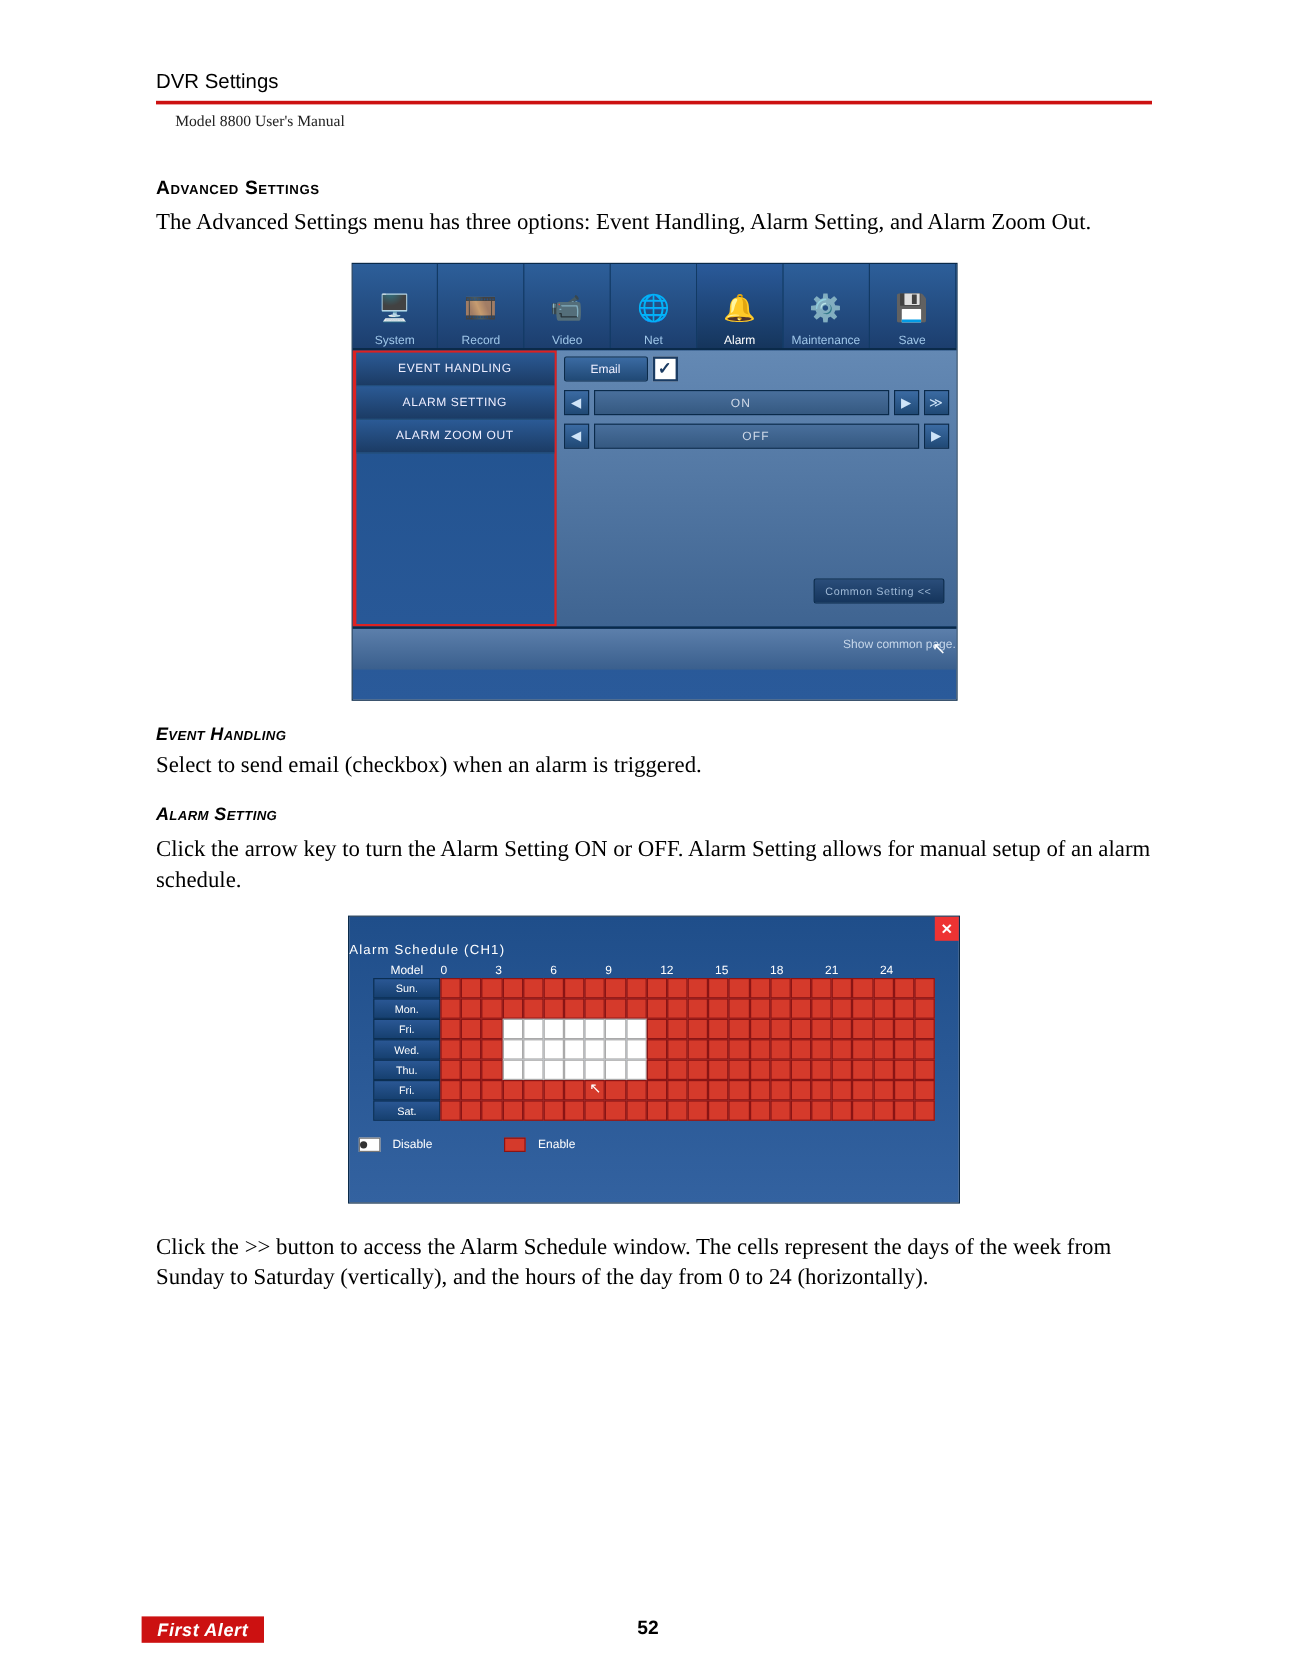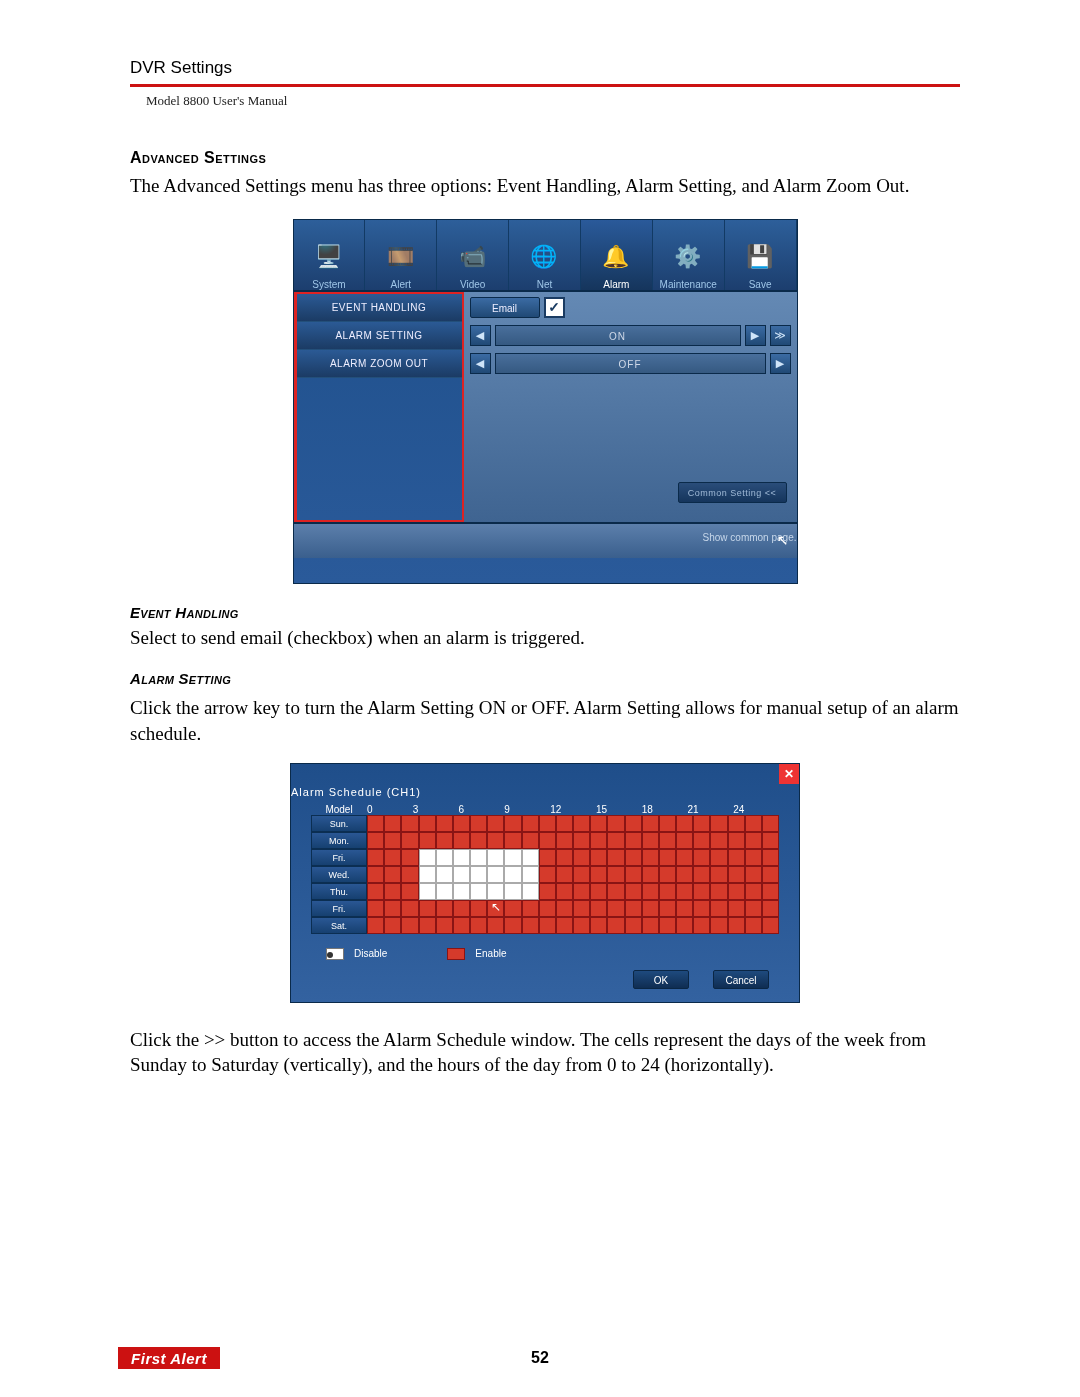--- a/index.html
+++ b/index.html
@@ -163,22 +163,22 @@
   .sched-head .hr span { flex:3;text-align:left;}
   .sched-row { display:flex; height:17px; }
   .sched-day {
     width:56px;height:17px;line-height:17px;text-align:center;font-size:9px;color:#fff;
     background:linear-gradient(#2a5794,#164070);border:1px solid #0b2e52;margin-right:0px;
   }
   .sched-cells { flex:1;display:flex;}
   .sched-cell { flex:1;border:1px solid #8a1414;background:#d53a2b;}
   .sched-cell.off { background:#fff;border:1px solid #aaa;}
   .sched-legend {
-    display:flex;align-items:center;gap:10px;color:#fff;font-size:10px;
-    padding:14px 35px 0;
+    display:flex;align-items:flex-end;gap:10px;color:#fff;font-size:10px;
+    padding:14px 8px 0;
   }
   .sched-swatch-w { width:18px;height:12px;background:#fff;border:1px solid #777;display:inline-block;}
   .sched-swatch-r { width:18px;height:12px;background:#d53a2b;border:1px solid #8a1414;display:inline-block;}
   .sched-dot { width:6px;height:6px;border-radius:50%;background:#333;display:inline-block;margin:0 3px 0 0;vertical-align:middle;}
   .sched-btns { display:flex;gap:24px;justify-content:flex-end;padding:10px 30px 0 0;}
   .sched-btn {
     width:56px;height:19px;line-height:19px;text-align:center;
     background:linear-gradient(#1e4a7e,#0f2d52);border:1px solid #0a2644;
     color:#fff;font-size:10px;border-radius:2px;
   }
@@ -209,21 +209,21 @@
 <p class="body-text">The Advanced Settings menu has three options: Event Handling, Alarm Setting, and Alarm Zoom Out.</p>
 
 <div class="dvr-shot">
   <div class="dvr-tabs" id="dvr-tabs">
       <div class="dvr-tab">
         <div class="ico">🖥️</div>
         <div>System</div>
       </div>
       <div class="dvr-tab">
         <div class="ico">🎞️</div>
-        <div>Alert</div>
+        <div>Record</div>
       </div>
       <div class="dvr-tab">
         <div class="ico">📹</div>
         <div>Video</div>
       </div>
       <div class="dvr-tab">
         <div class="ico">🌐</div>
         <div>Net</div>
       </div>
       <div class="dvr-tab active">
@@ -500,24 +500,20 @@
         </div>
       </div>
   </div>
   <div class="sched-legend">
     <span class="sched-swatch-w"><span class="sched-dot"></span></span>
     <span>Disable</span>
     <span style="width:40px"></span>
     <span class="sched-swatch-r"></span>
     <span>Enable</span>
   </div>
-  <div class="sched-btns">
-    <div class="sched-btn">OK</div>
-    <div class="sched-btn">Cancel</div>
-  </div>
   <span class="sched-cursor">↖</span>
 </div>
 
 <p class="body-text" style="margin-top:24px">Click the &gt;&gt; button to access the Alarm Schedule window. The cells represent the days of the week from Sunday to Saturday (vertically), and the hours of the day from 0 to 24 (horizontally).</p>
 
 <div class="brand">First Alert</div>
 <div class="footer">
     <span class="page-num">52</span>
   </div>
 

